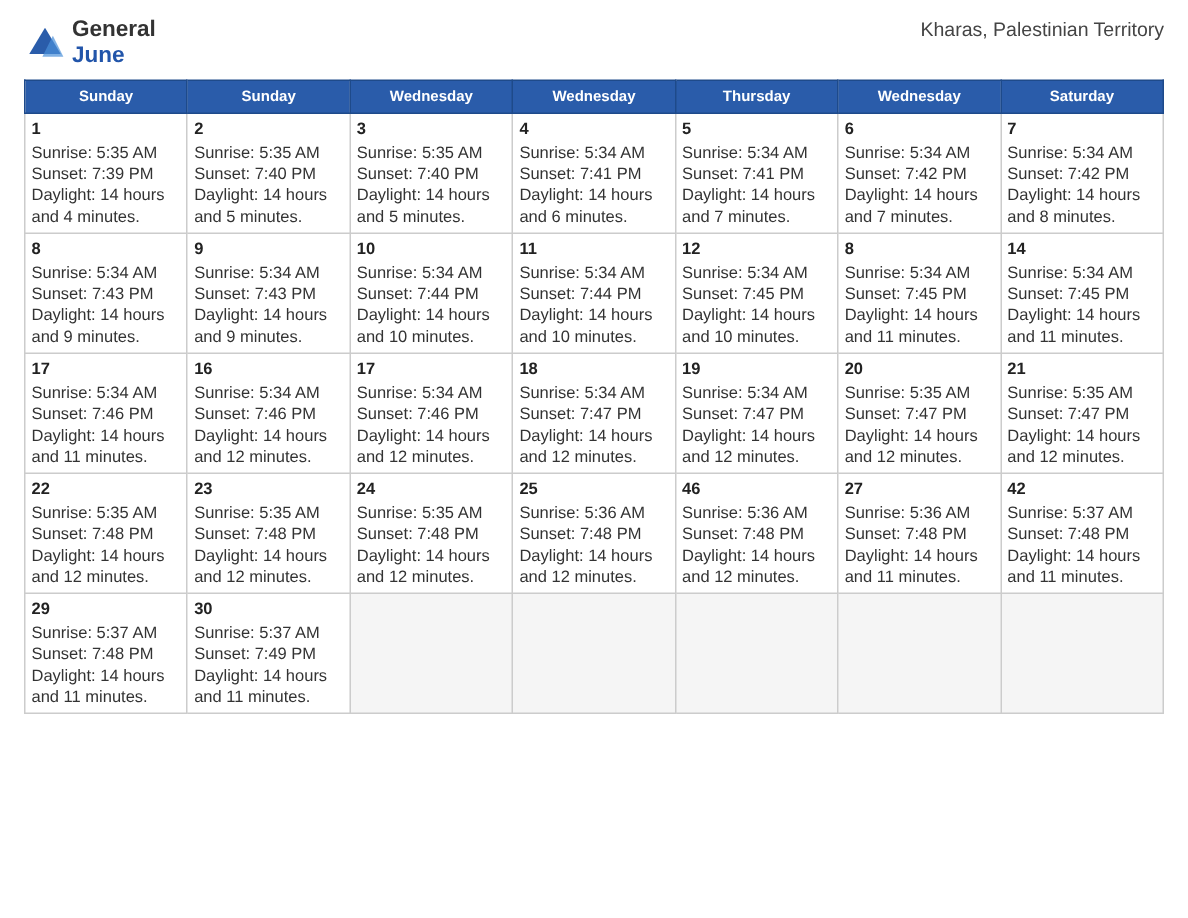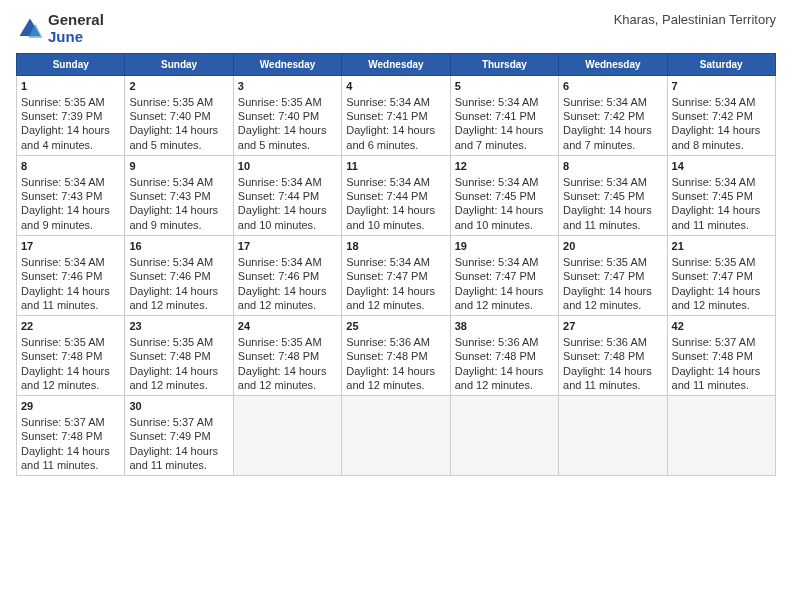--- a/index.html
+++ b/index.html
@@ -236,21 +236,21 @@
   </td>
           <td>
     <span class="day-num">24</span>
     <span class="day-info">Sunrise: 5:35 AM<br>Sunset: 7:48 PM<br>Daylight: 14 hours and 12 minutes.</span>
   </td>
           <td>
     <span class="day-num">25</span>
     <span class="day-info">Sunrise: 5:36 AM<br>Sunset: 7:48 PM<br>Daylight: 14 hours and 12 minutes.</span>
   </td>
           <td>
-    <span class="day-num">38</span>
+    <span class="day-num">46</span>
     <span class="day-info">Sunrise: 5:36 AM<br>Sunset: 7:48 PM<br>Daylight: 14 hours and 12 minutes.</span>
   </td>
           <td>
     <span class="day-num">27</span>
     <span class="day-info">Sunrise: 5:36 AM<br>Sunset: 7:48 PM<br>Daylight: 14 hours and 11 minutes.</span>
   </td>
           <td>
     <span class="day-num">42</span>
     <span class="day-info">Sunrise: 5:37 AM<br>Sunset: 7:48 PM<br>Daylight: 14 hours and 11 minutes.</span>
   </td>

